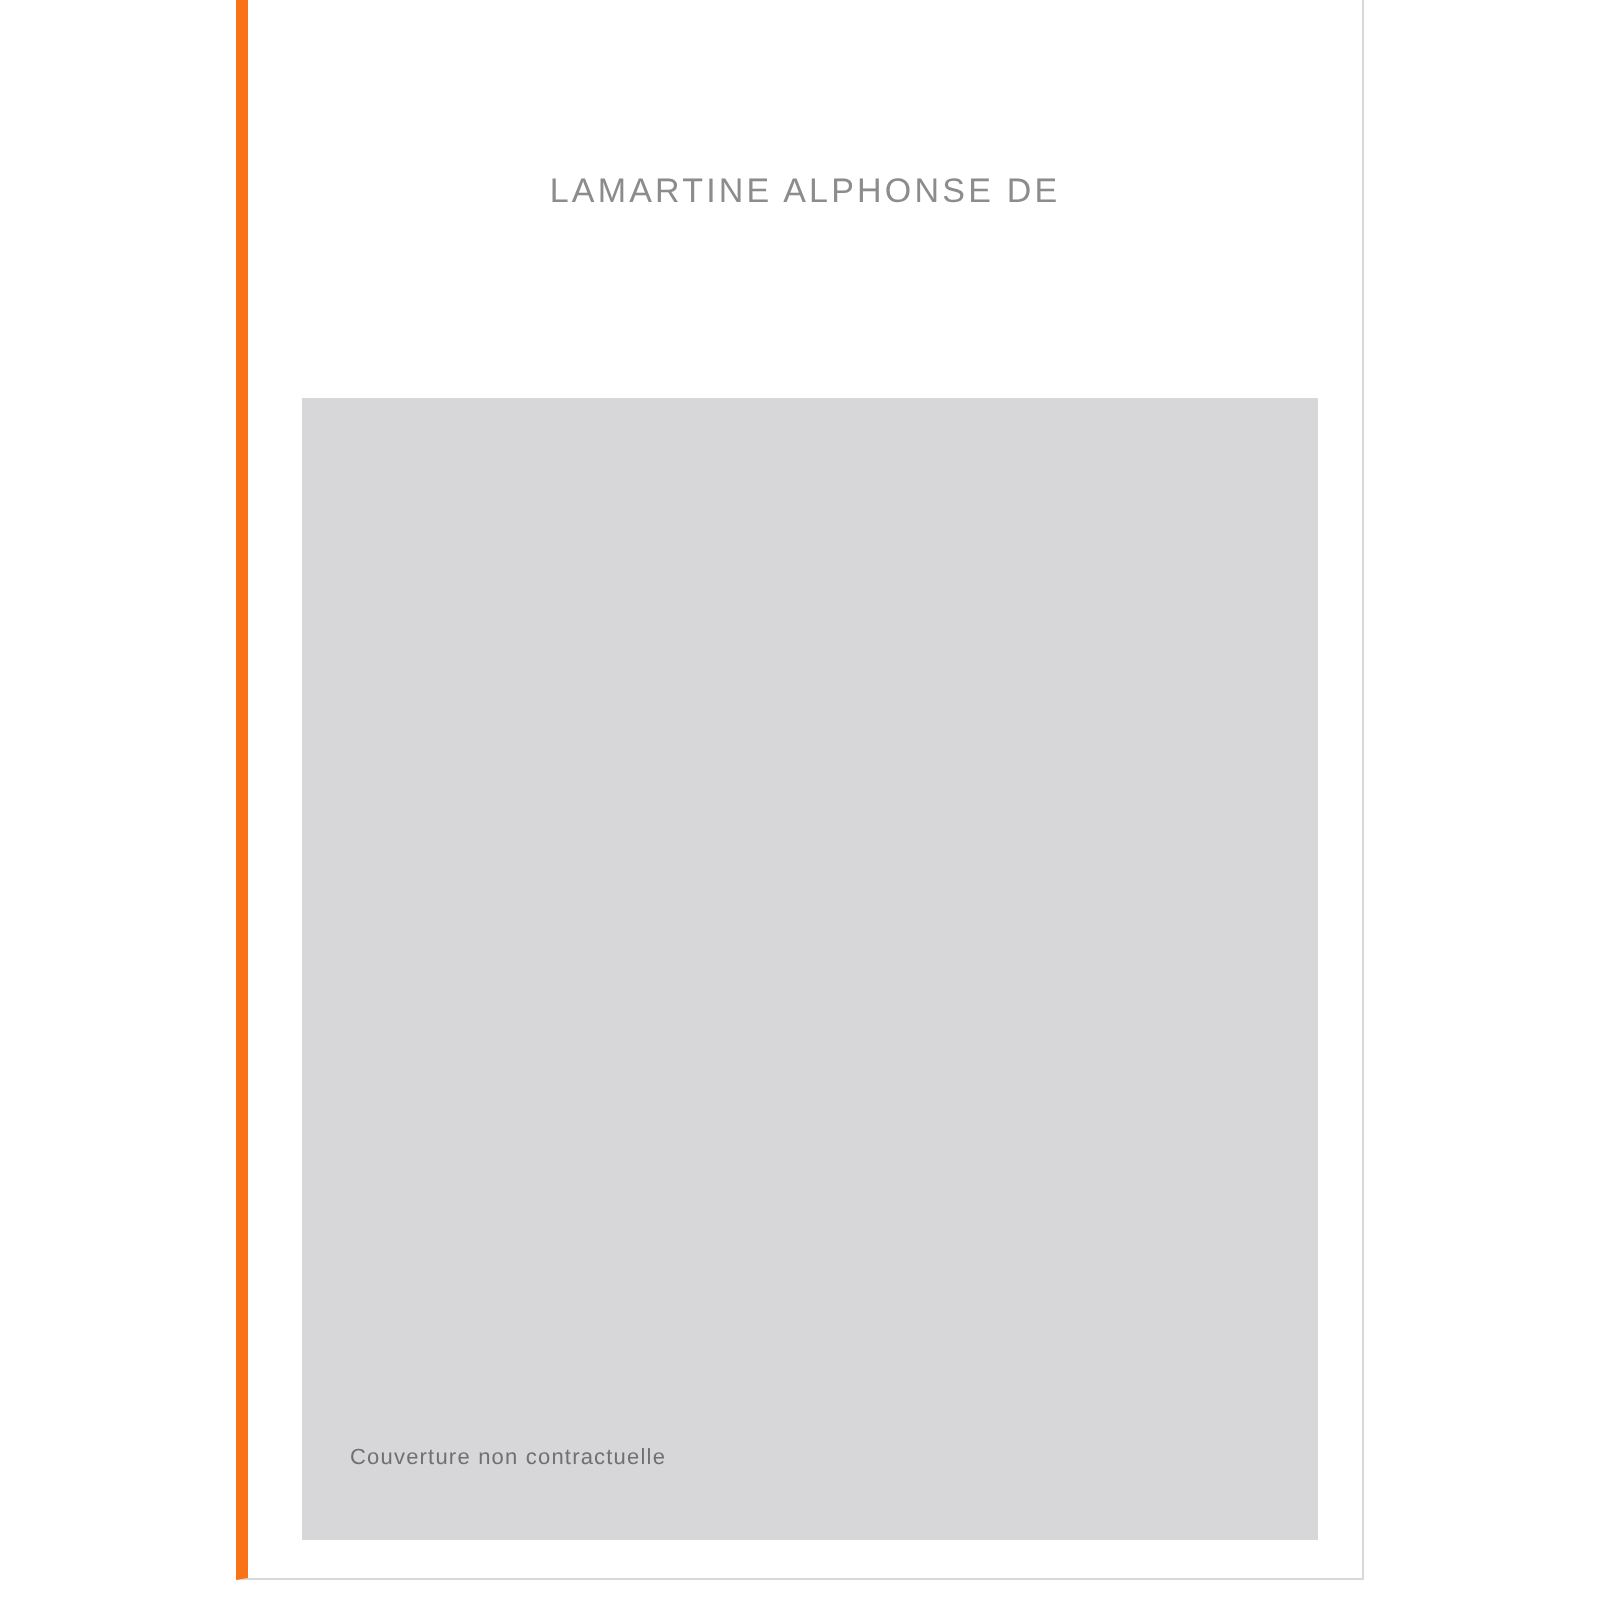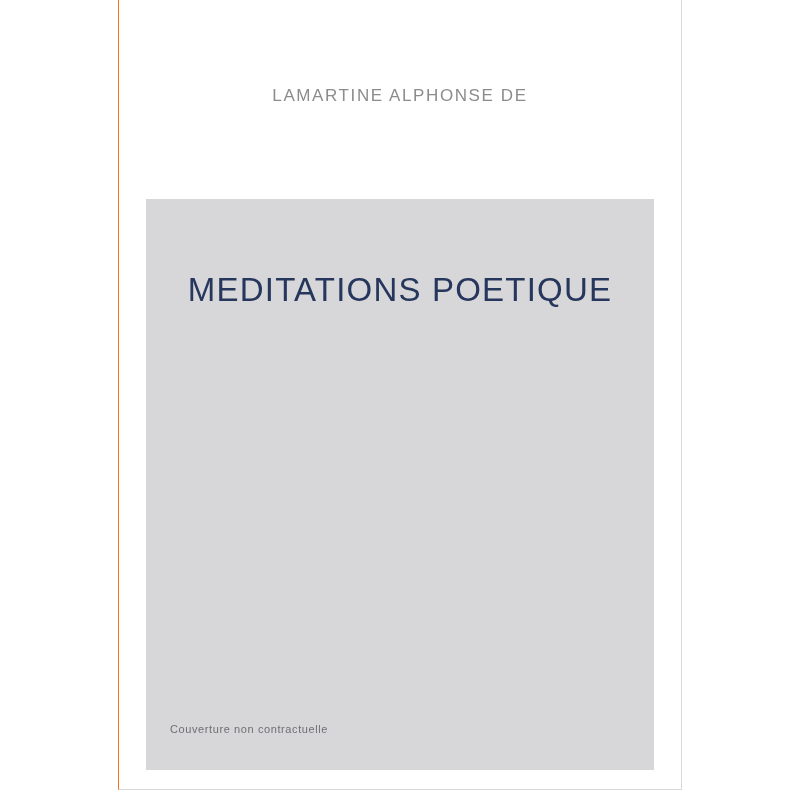--- a/index.html
+++ b/index.html
@@ -20,21 +20,21 @@
   }
 
   
   .cover-sheet {
     position: absolute;
     left: 118px;
     top: 0px;
     width: 564px;
     height: 790px;
     background: #ffffff;
-    border-left: 1px solid #f97316;
+    border-left: 6px solid #f97316;
     border-right: 1px solid #d9d9d9;
     border-bottom: 1px solid #d9d9d9;
     box-sizing: border-box;
   }
 
   .author-line {
     position: absolute;
     left: 0;
     top: 86px;
     width: 100%;
@@ -83,21 +83,20 @@
 <body>
 
 <div id="page-root">
 
   <div class="cover-sheet">
 
     <div class="author-line">LAMARTINE ALPHONSE DE</div>
 
     <div class="grey-panel">
 
-      <div class="book-title">MEDITATIONS POETIQUE</div>
 
       <div class="disclaimer">Couverture non contractuelle</div>
 
     </div>
 
   </div>
 
 </div>
 
 </body></html>

